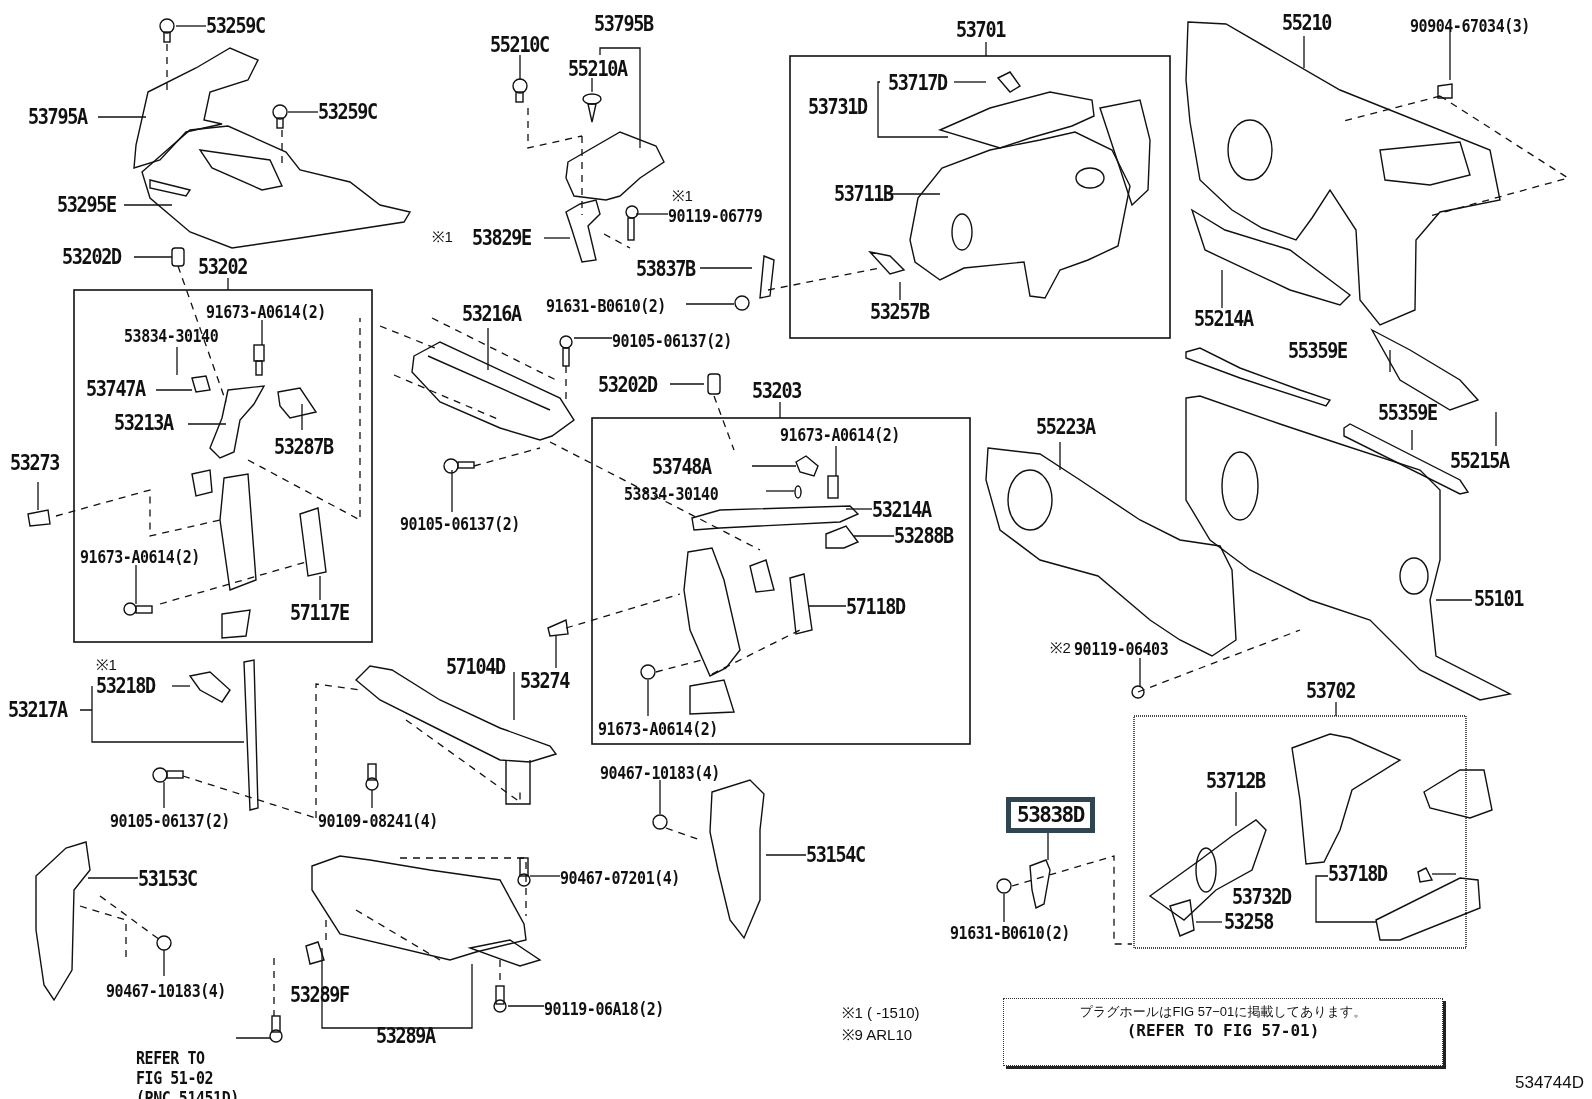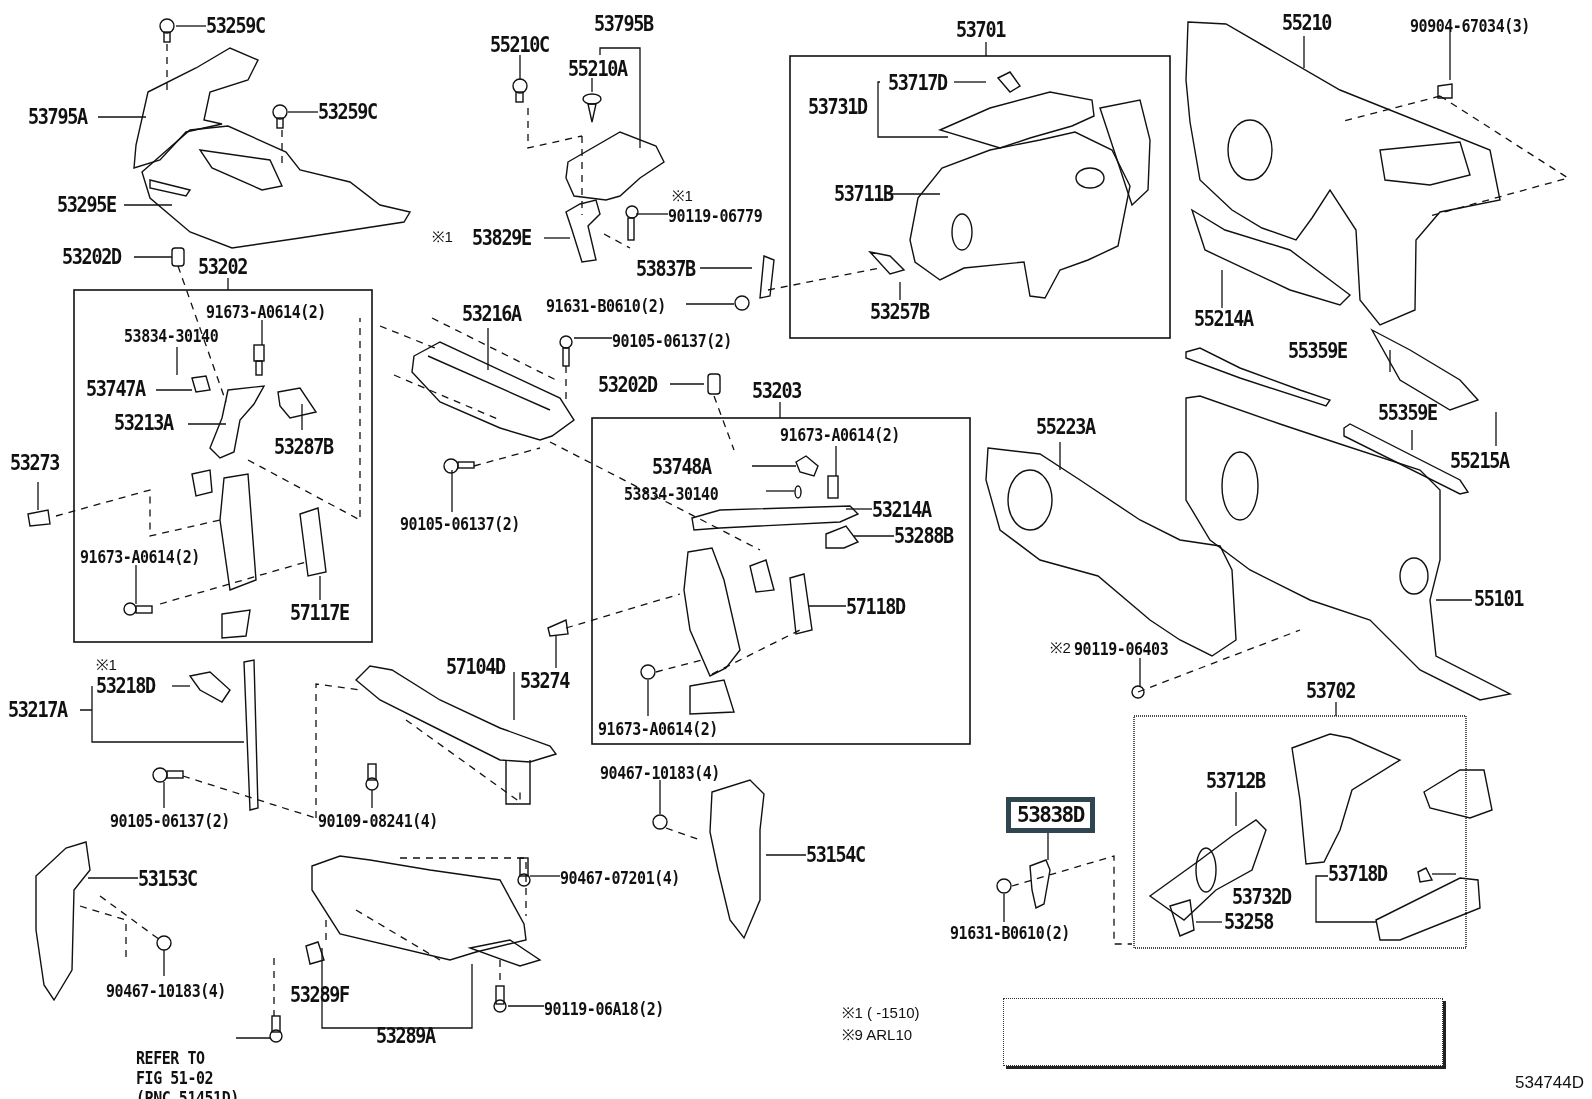--- a/index.html
+++ b/index.html
@@ -367,15 +367,17 @@
 <div class="hl" style="left:1006px;top:797px">53838D</div>
 <span class="lbl sm" style="left:950px;top:922px">91631-B0610(2)</span>
 <span class="lbl" style="left:1328px;top:863px">53718D</span>
 <span class="lbl" style="left:1232px;top:886px">53732D</span>
 <span class="lbl" style="left:1224px;top:911px">53258</span>
 
 <span class="note" style="left:842px;top:1004px">※1 (      -1510)</span>
 <span class="note" style="left:842px;top:1026px">※9 ARL10</span>
 
 <div class="notebox">
+  <div class="jp">プラグホールはFIG 57−01に掲載してあります。</div>
+  <div class="ref">(REFER TO FIG 57-01)</div>
 </div>
 
 <span class="figid">534744D</span>
 
 </body></html>

